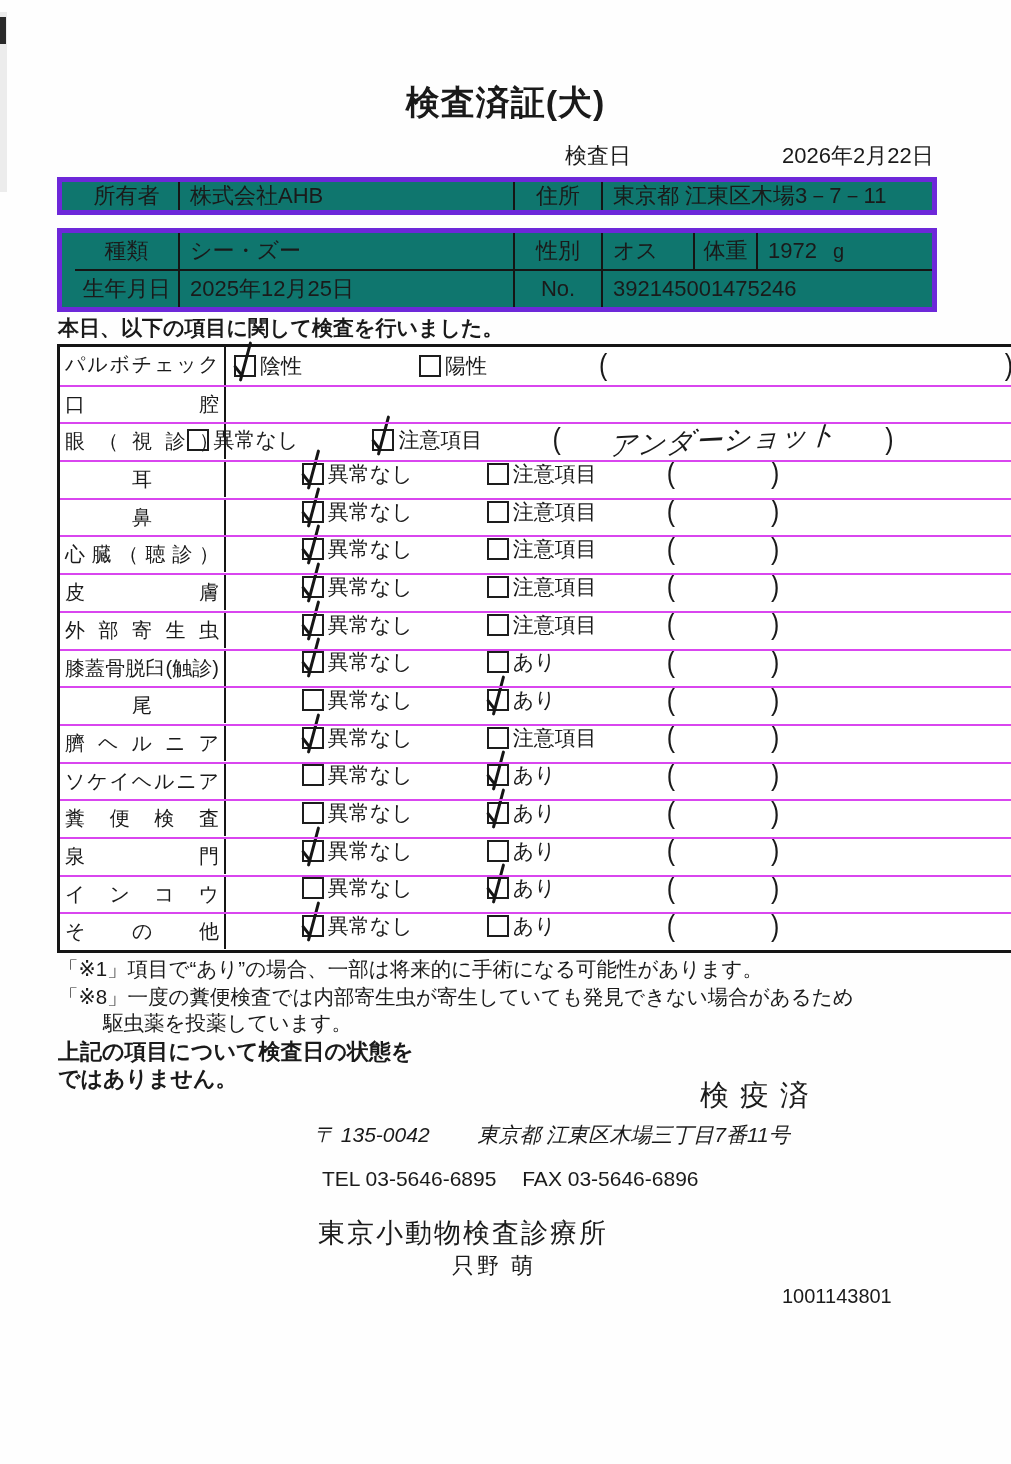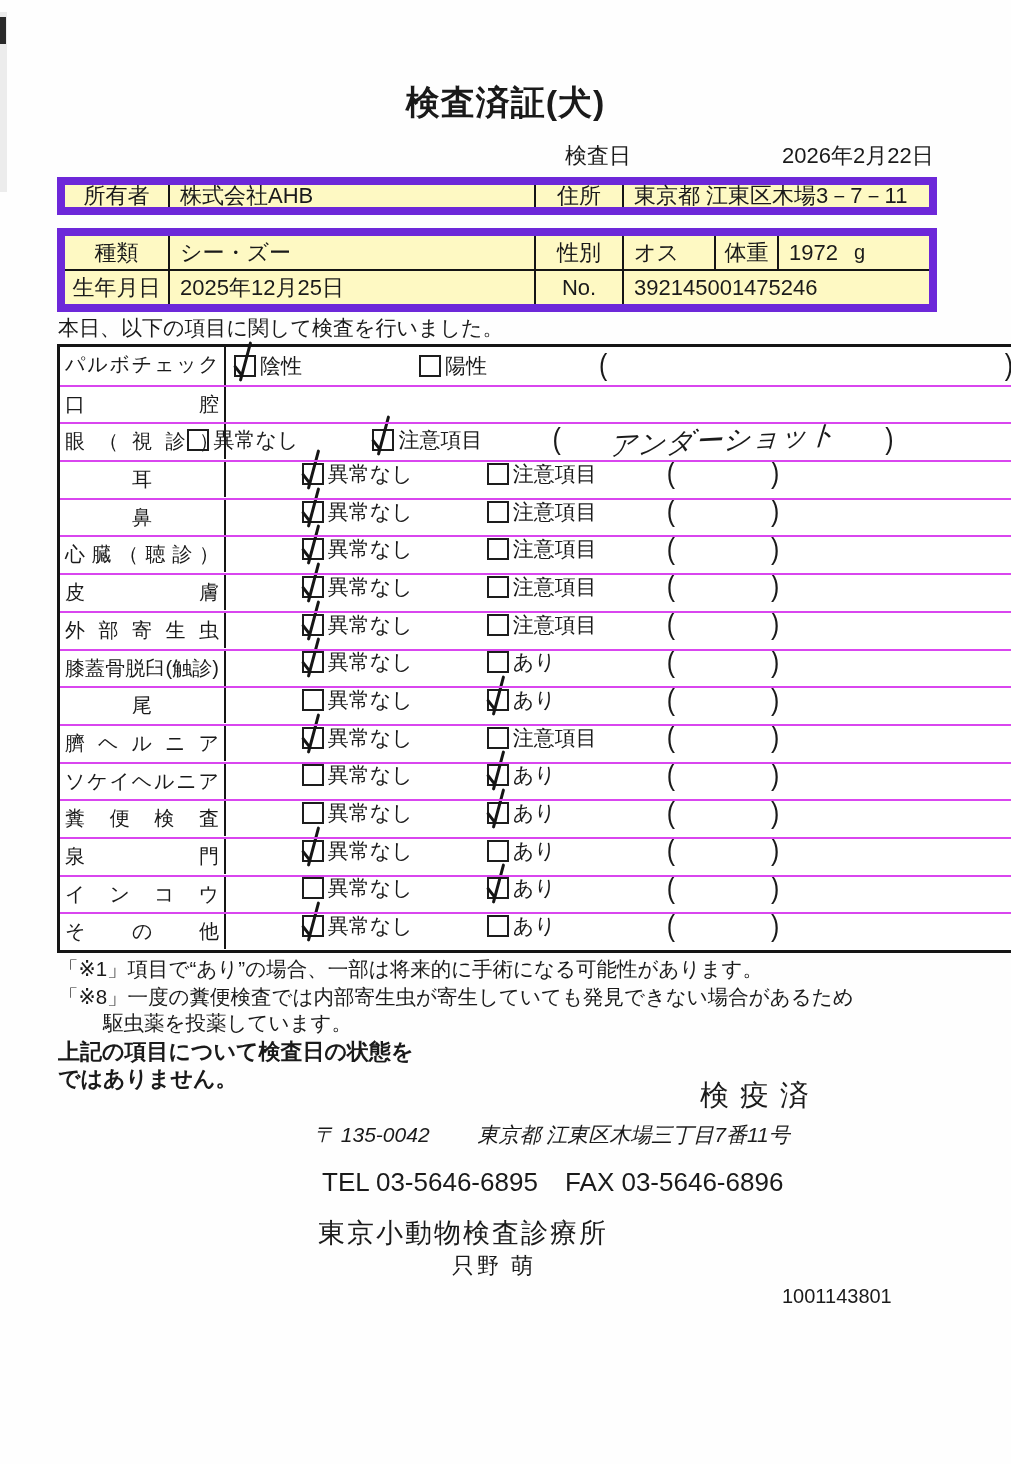--- a/index.html
+++ b/index.html
@@ -15,42 +15,42 @@
   .scan-strip{position:absolute;left:0;top:12px;width:7px;height:180px;background:#ececec;}
   .scan-mark{position:absolute;left:0;top:17px;width:6px;height:27px;background:#2a2a2a;}
 
   .title{
     position:absolute;left:0;right:0;top:80px;
     text-align:center;font-size:34px;font-weight:700;letter-spacing:1px;
   }
   .date-label{position:absolute;left:565px;top:141px;font-size:22px;}
   .date-value{position:absolute;left:782px;top:141px;font-size:22px;}
 
-  .tbl{position:absolute;display:flex;border:8px solid #6d28d9;box-sizing:border-box;background:#fef9c3;}
+  .tbl{position:absolute;display:flex;border:5px solid #6d28d9;box-sizing:border-box;background:#0f766e;padding-left:13px;}
   .tbl .cell{border-left:2.5px solid #151515;box-sizing:border-box;display:flex;align-items:center;font-size:22px;}
   .tbl .cell:first-child{border-left:none;}
   .cell.lbl{justify-content:center;}
   .cell.val{justify-content:flex-start;padding-left:10px;}
   .owner-tbl{left:57px;top:177px;width:880px;height:38px;}
   .animal-tbl{left:57px;top:228px;width:880px;height:84px;flex-direction:column;text-align:center;}
   .animal-tbl .trow{display:flex;flex:1;}
   .animal-tbl .trow + .trow{border-top:2.5px solid #151515;}
   .animal-tbl .trow .cell{border-left:2.5px solid #151515;box-sizing:border-box;display:flex;align-items:center;font-size:22px;}
   .animal-tbl .trow .cell:first-child{border-left:none;}
   .w-103{width:103px;flex:none;}
-  .w-335{width:366px;flex:none;}
+  .w-335{width:335px;flex:none;}
   .w-88{width:88px;flex:none;}
   .w-92{width:92px;flex:none;}
   .w-63{width:63px;flex:none;}
   .flex1{flex:1;}
   .weight-cell{justify-content:flex-end;padding-right:14px;}
   .weight-unit{margin-left:16px;font-size:20px;}
   .no-val{font-size:23px;}
 
-  .intro{position:absolute;left:58px;top:314px;font-size:21px;font-weight:400;}
+  .intro{position:absolute;left:58px;top:314px;font-size:21px;font-weight:700;}
 
   
   .checklist{
     position:absolute;left:57px;top:344px;width:969px;
     border:3px solid #151515;box-sizing:border-box;background:#fff;
   }
   .chk-row{position:relative;display:flex;align-items:center;height:37.7px;box-sizing:border-box;}
   .chk-row + .chk-row{border-top:2px solid #d946ef;flex-direction:column;}
   .chk-label{
     width:166px;flex:none;align-self:stretch;display:block;
@@ -91,21 +91,21 @@
   .fn1{left:58px;top:955px;}
   .fn2{left:58px;top:983px;}
   .fn3{left:103px;top:1009px;}
 
   .disclaimer{position:absolute;left:58px;top:1038px;font-size:22px;font-weight:600;line-height:27px;}
 
   .stamp{position:absolute;left:700px;top:1076px;font-size:29px;letter-spacing:11px;font-weight:500;text-align:right;}
 
   .postal-row{position:absolute;left:314px;top:1121px;font-size:21px;font-style:italic;}
   .postal-row .addr{margin-left:42px;}
-  .tel-row{position:absolute;left:322px;top:1167px;font-size:26px;}
+  .tel-row{position:absolute;left:322px;top:1167px;font-size:21px;}
   .tel-row .fax{margin-left:20px;}
   .clinic-name{position:absolute;left:318px;top:1215px;font-size:27px;font-weight:500;letter-spacing:2px;}
   .vet-name{position:absolute;left:452px;top:1251px;font-size:22px;letter-spacing:3px;}
   .doc-code{position:absolute;left:782px;top:1285px;font-size:20px;}
 </style>
 </head>
 <body>
 
 <div class="page">
 

